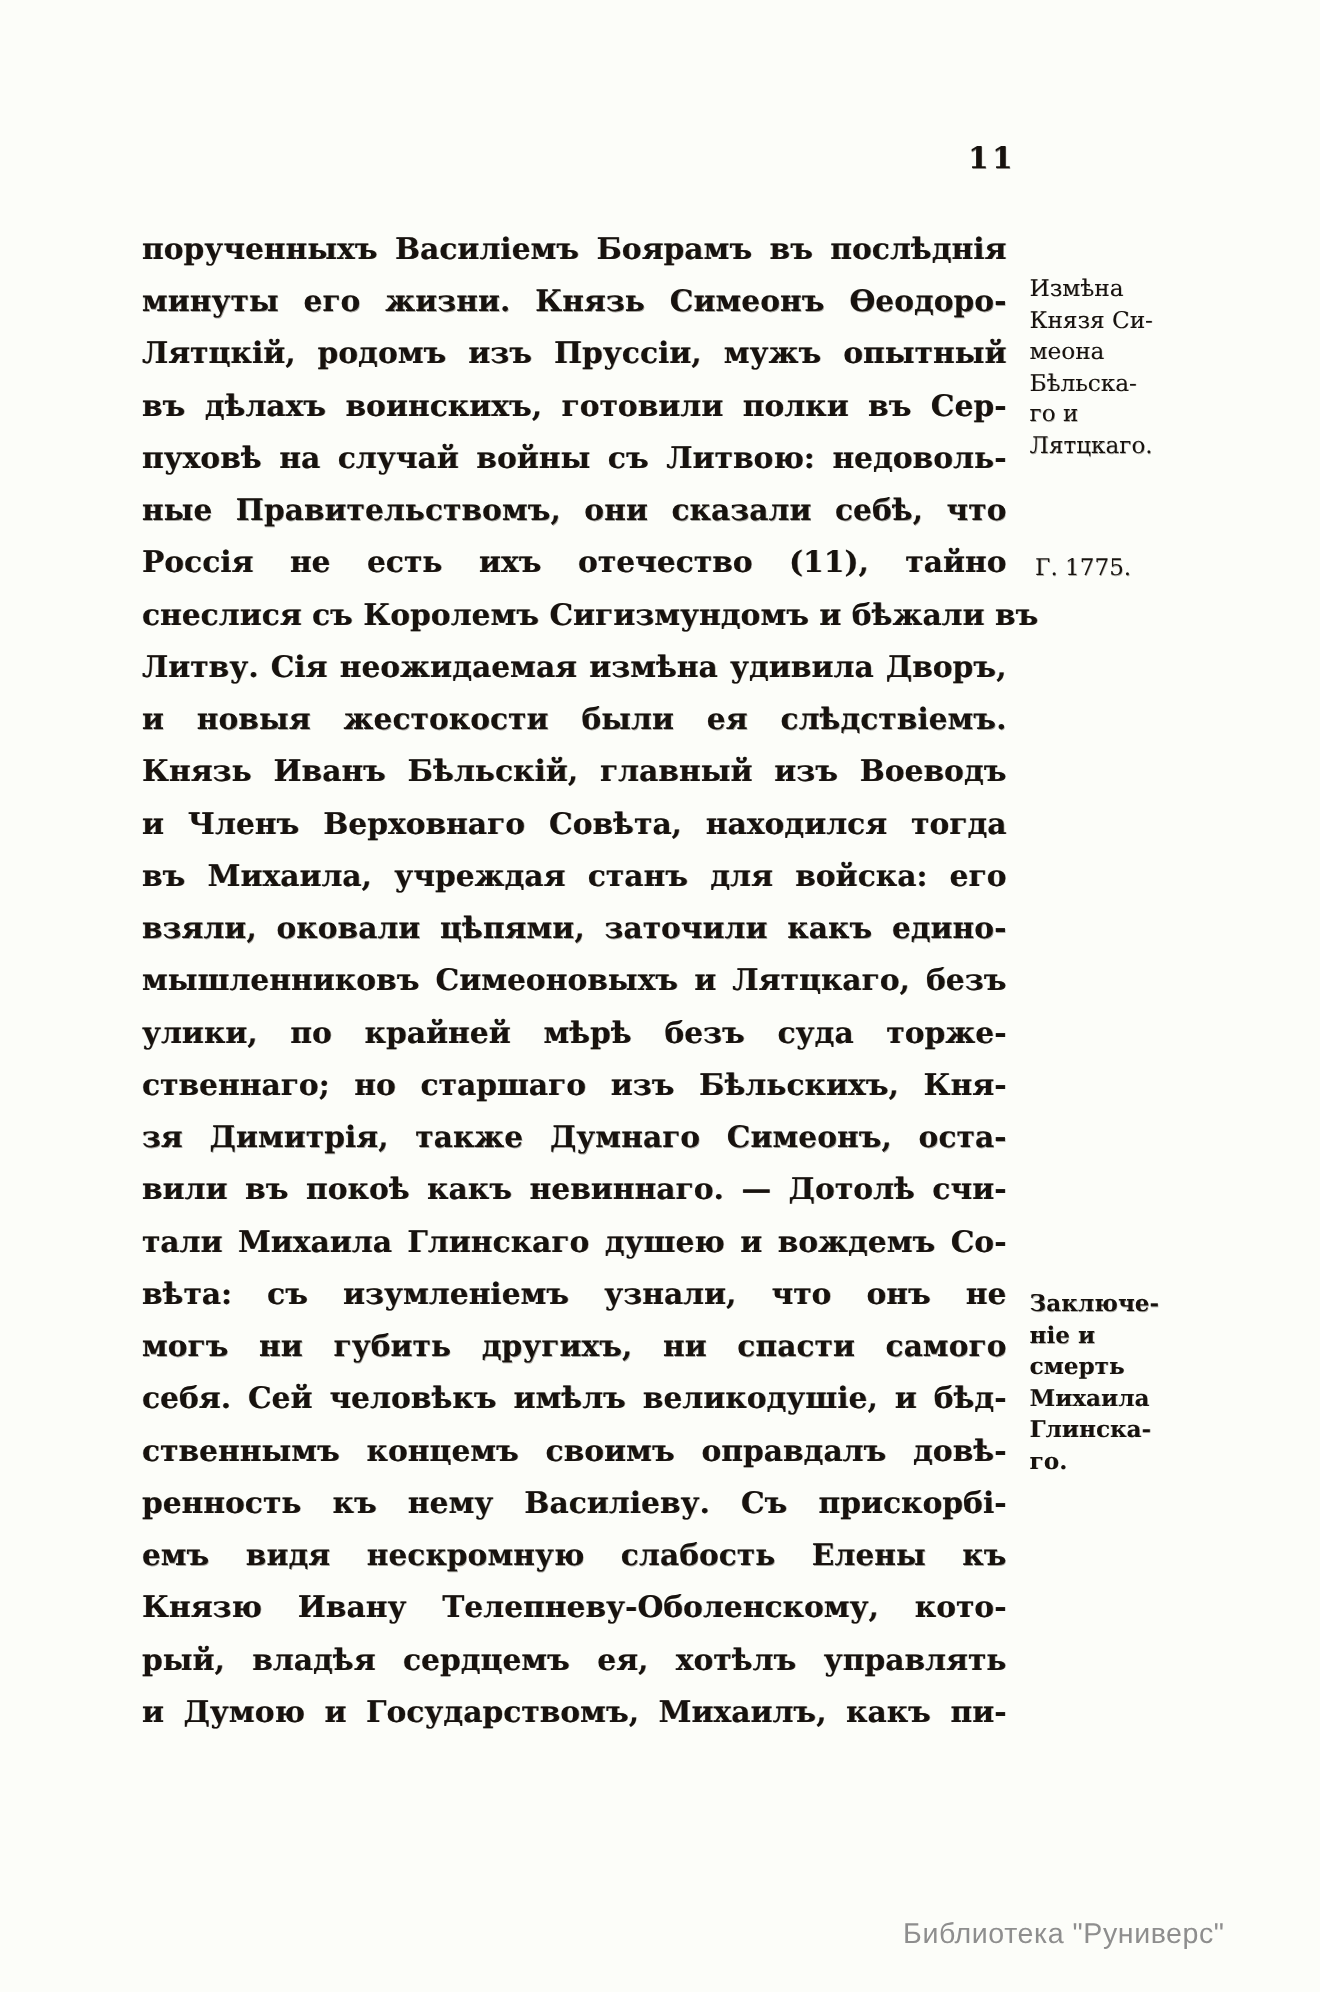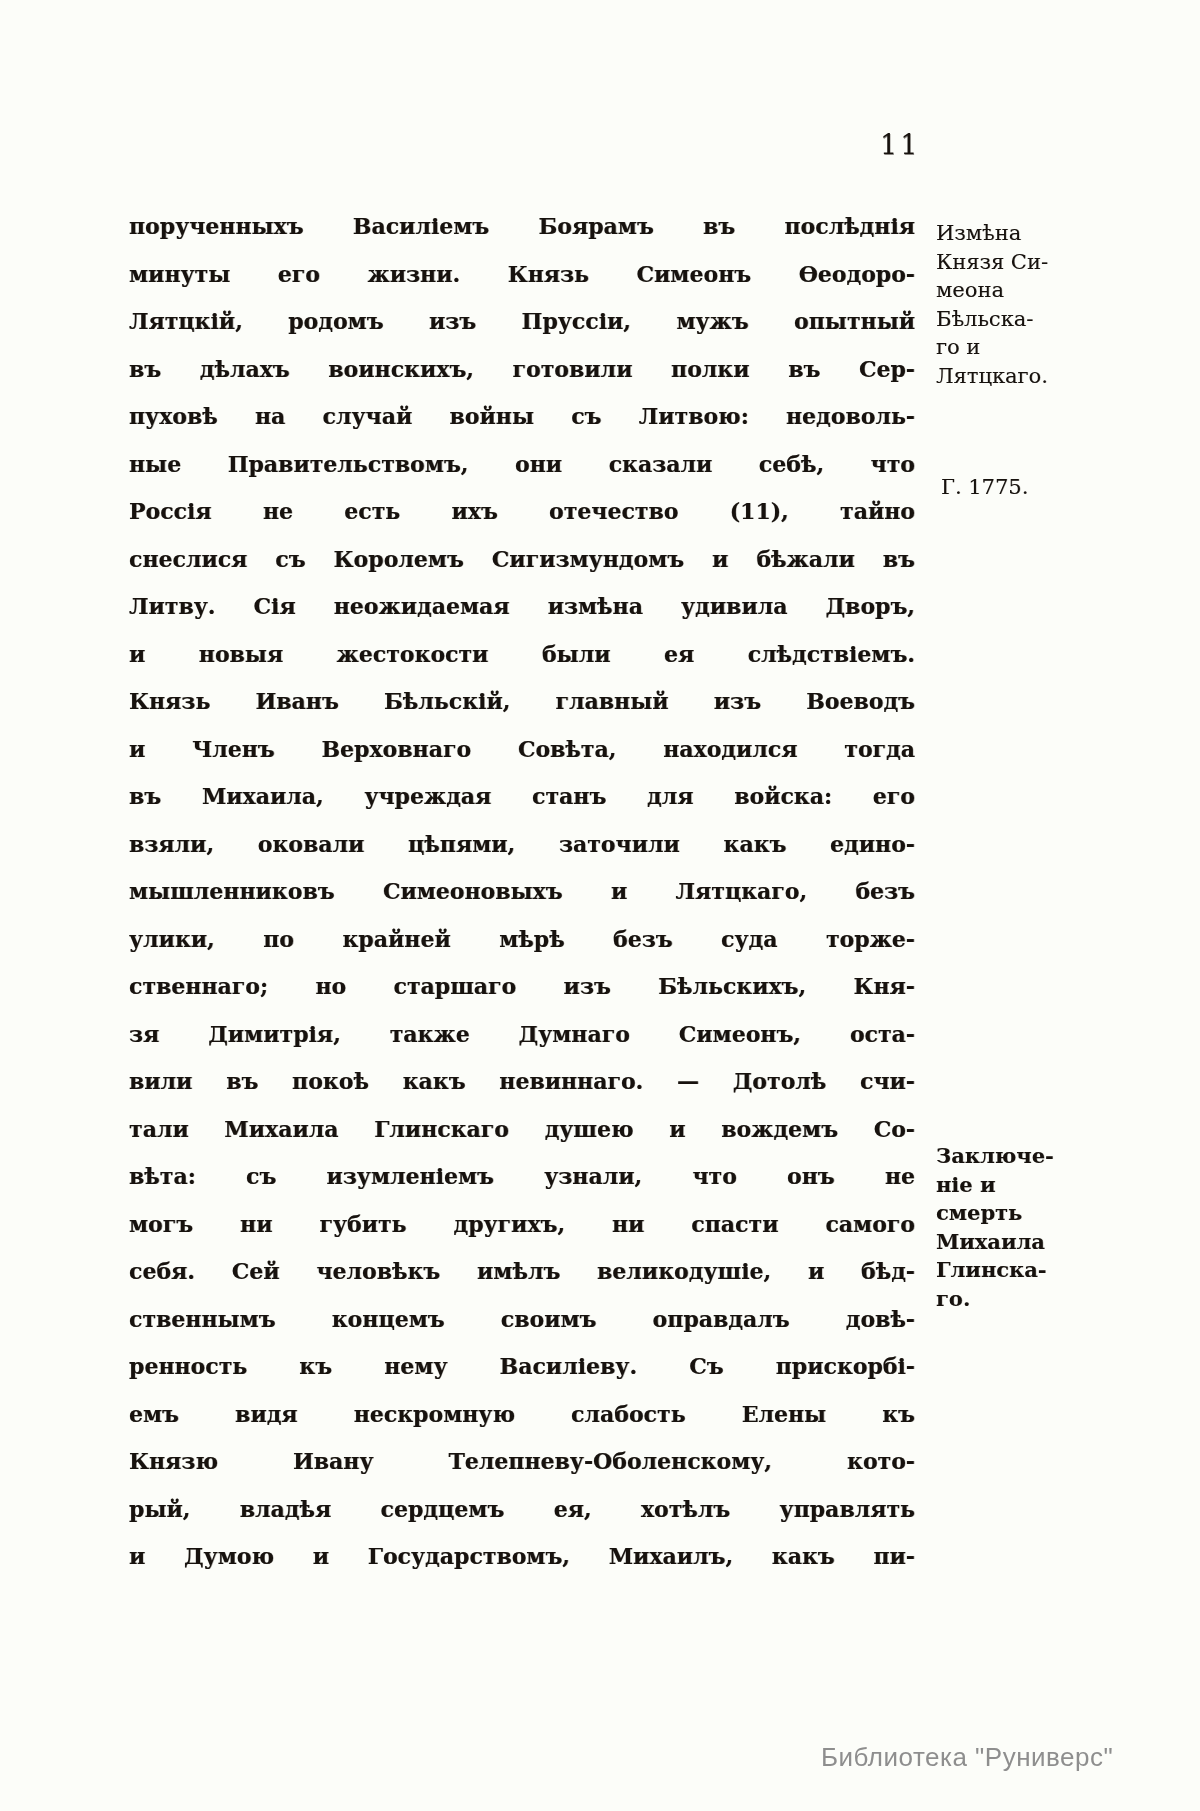--- a/index.html
+++ b/index.html
@@ -8,45 +8,46 @@
     background: #fcfdf9;
     position: relative;
     overflow: hidden;
     font-family: "DejaVu Serif", "Liberation Serif", serif;
     color: #17120e;
   }
   .page-number {
     position: absolute;
     left: 880px; top: 129px;
     font-size: 27px;
-    font-weight: normal;
+    font-weight: bold;
     letter-spacing: 3px;
     text-shadow: 0.5px 0.5px 0 rgba(23,18,14,0.5);
   }
   .body-text {
     position: absolute;
     left: 129px; top: 203px;
     width: 786px;
   }
   .line {
     height: 47.5px;
     line-height: 47.5px;
-    font-size: 22px;
+    font-size: 27px;
     font-weight: bold;
     text-align: justify;
     text-align-last: justify;
     text-shadow: 0.6px 0.4px 0 rgba(25,20,15,0.38), -0.3px 0 0 rgba(25,20,15,0.22);
     white-space: nowrap;
   }
   .margin-note {
     position: absolute;
     left: 936px;
     width: 150px;
     font-size: 21px;
     text-shadow: 0.5px 0.4px 0 rgba(25,20,15,0.35);
+    margin-top: 29px;
   }
   .margin-note .m-line {
     height: 28.5px;
     line-height: 28.5px;
   }
   .note-treason { top: 219px; }
   .note-year    { top: 473px; left: 941px; }
   .note-glinsky { top: 1142px; font-weight: bold; }
   .year-text {
     font-size: 21px;

